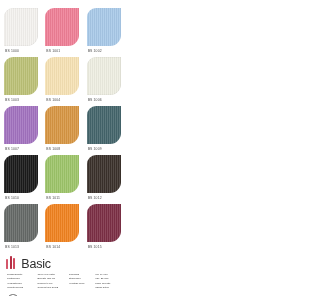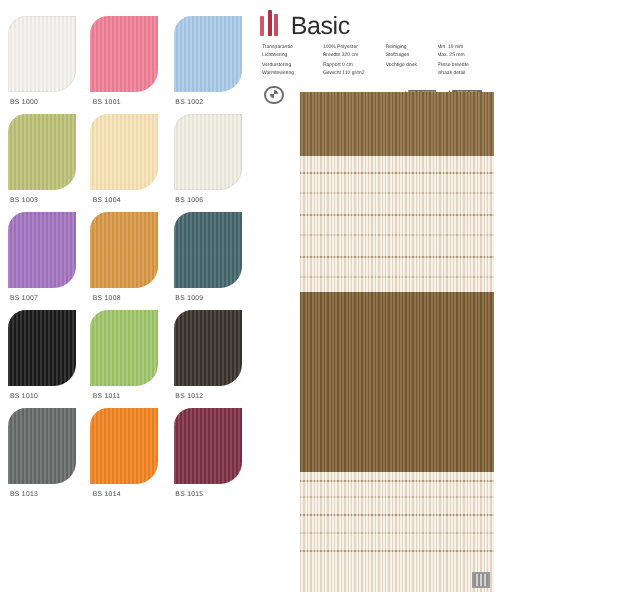--- a/index.html
+++ b/index.html
@@ -3,21 +3,21 @@
 <meta charset="utf-8">
 <style>
   html,body{margin:0;padding:0;}
   body{
     width:247px;height:296px;
     background:#ffffff;
     font-family:"Liberation Sans","DejaVu Sans",sans-serif;
     overflow:hidden;
     position:relative;
   }
-  .page{position:relative;width:247px;height:216px;display:flex;}
+  .page{position:relative;width:247px;height:216px;display:flex;flex-direction:column;}
 
   
   .swatch-panel{
     width:124px;height:296px;
     background:#ffffff;
     padding:6px 0 0 0;
     box-sizing:border-box;
   }
   .swatch-grid{
     display:grid;

